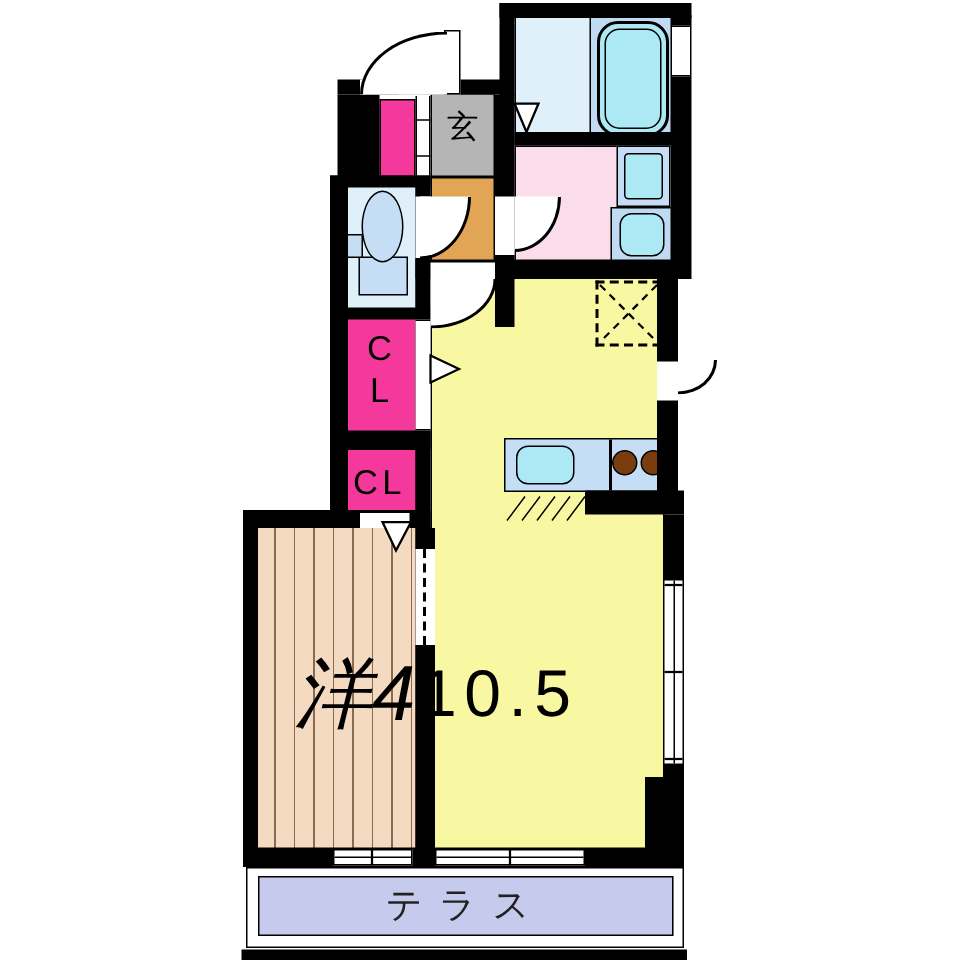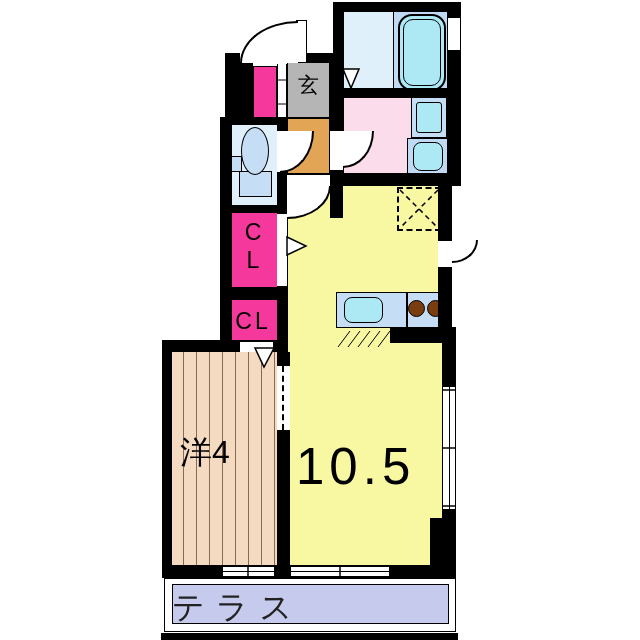--- a/index.html
+++ b/index.html
@@ -136,19 +136,19 @@
 
   <div class="lbl" style="left:287px;top:74px;width:43px;text-align:center;font-size:21px;">玄</div>
 
   <div class="lbl" style="left:228px;top:218px;width:50px;text-align:center;font-size:23px;line-height:28px;">
     <div>C</div>
     <div>L</div>
   </div>
 
   <div class="lbl" style="left:228px;top:309px;width:50px;text-align:center;font-size:23px;letter-spacing:3px;">CL</div>
 
-  <div class="lbl" style="left:296px;top:440px;width:150px;font-size:51px;letter-spacing:5px;">10.5</div>
+  <div class="lbl" style="left:280px;top:440px;width:150px;font-size:44px;letter-spacing:5px;">10.5</div>
 
-  <div class="lbl" style="left:180px;top:436px;width:95px;font-size:32px;">洋4</div>
+  <div class="lbl" style="left:196px;top:436px;width:95px;font-size:52px;font-style:italic;">洋4</div>
 
-  <div class="lbl" style="left:172px;top:591px;width:277px;text-align:left;font-size:32px;letter-spacing:11px;color:#222;">テラス</div>
+  <div class="lbl" style="left:172px;top:591px;width:277px;text-align:center;font-size:24px;letter-spacing:11px;color:#222;">テラス</div>
 
 </div>
 
 </body></html>

